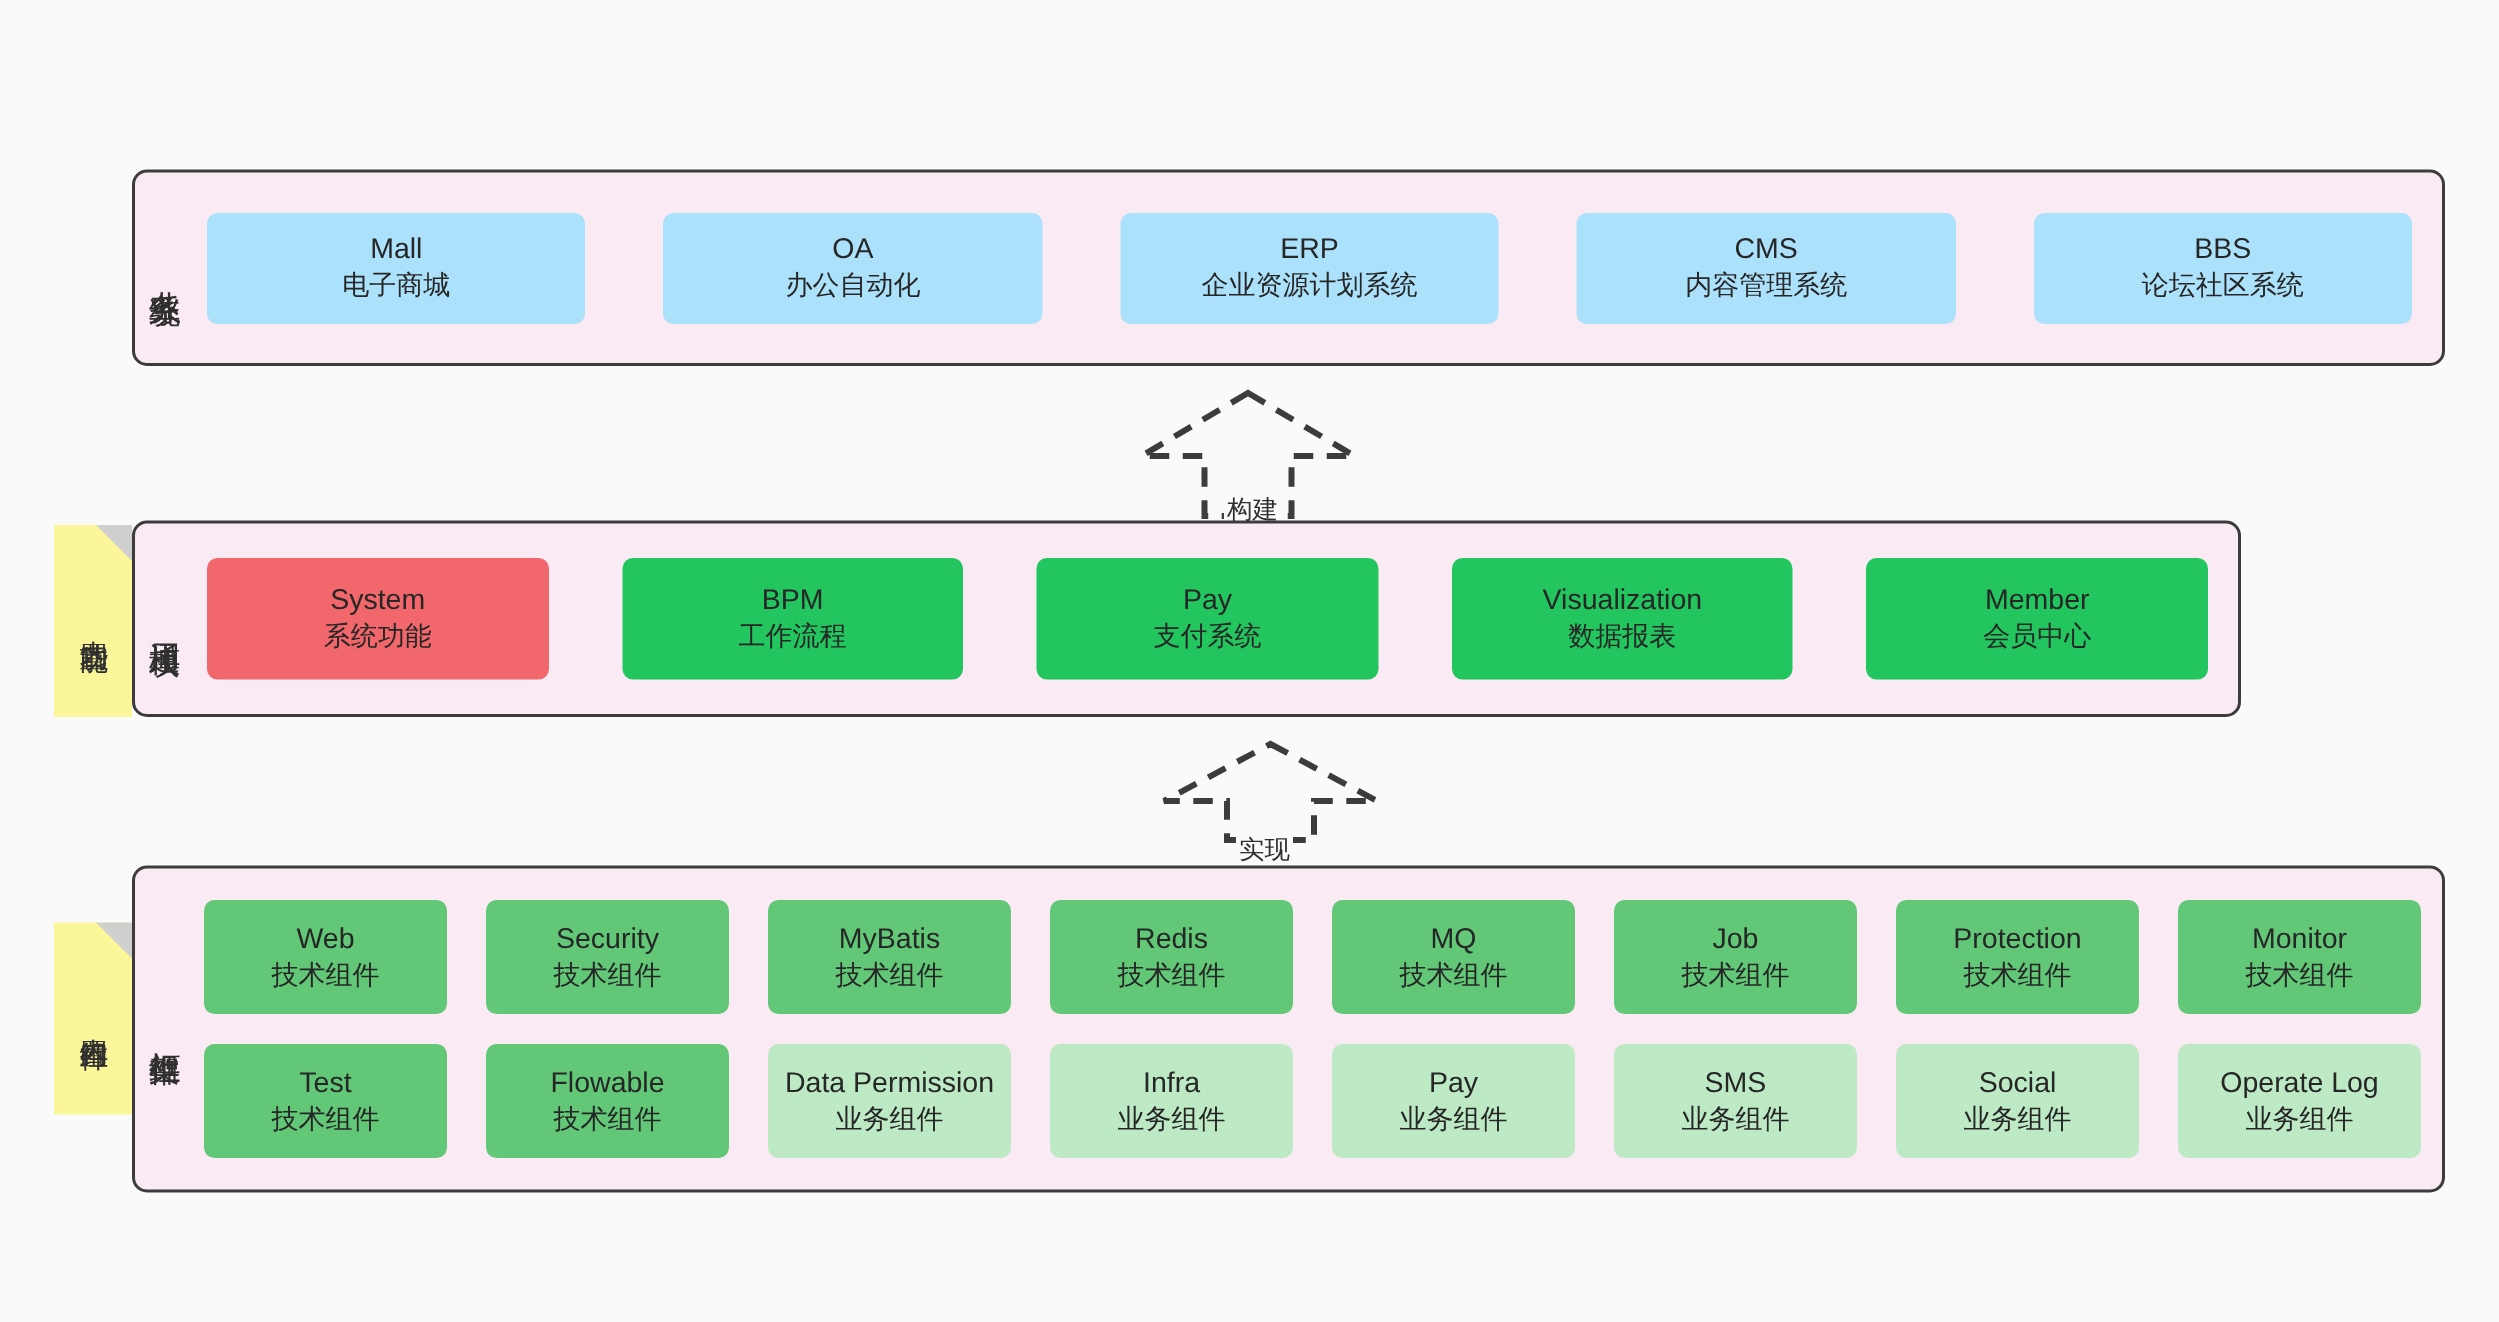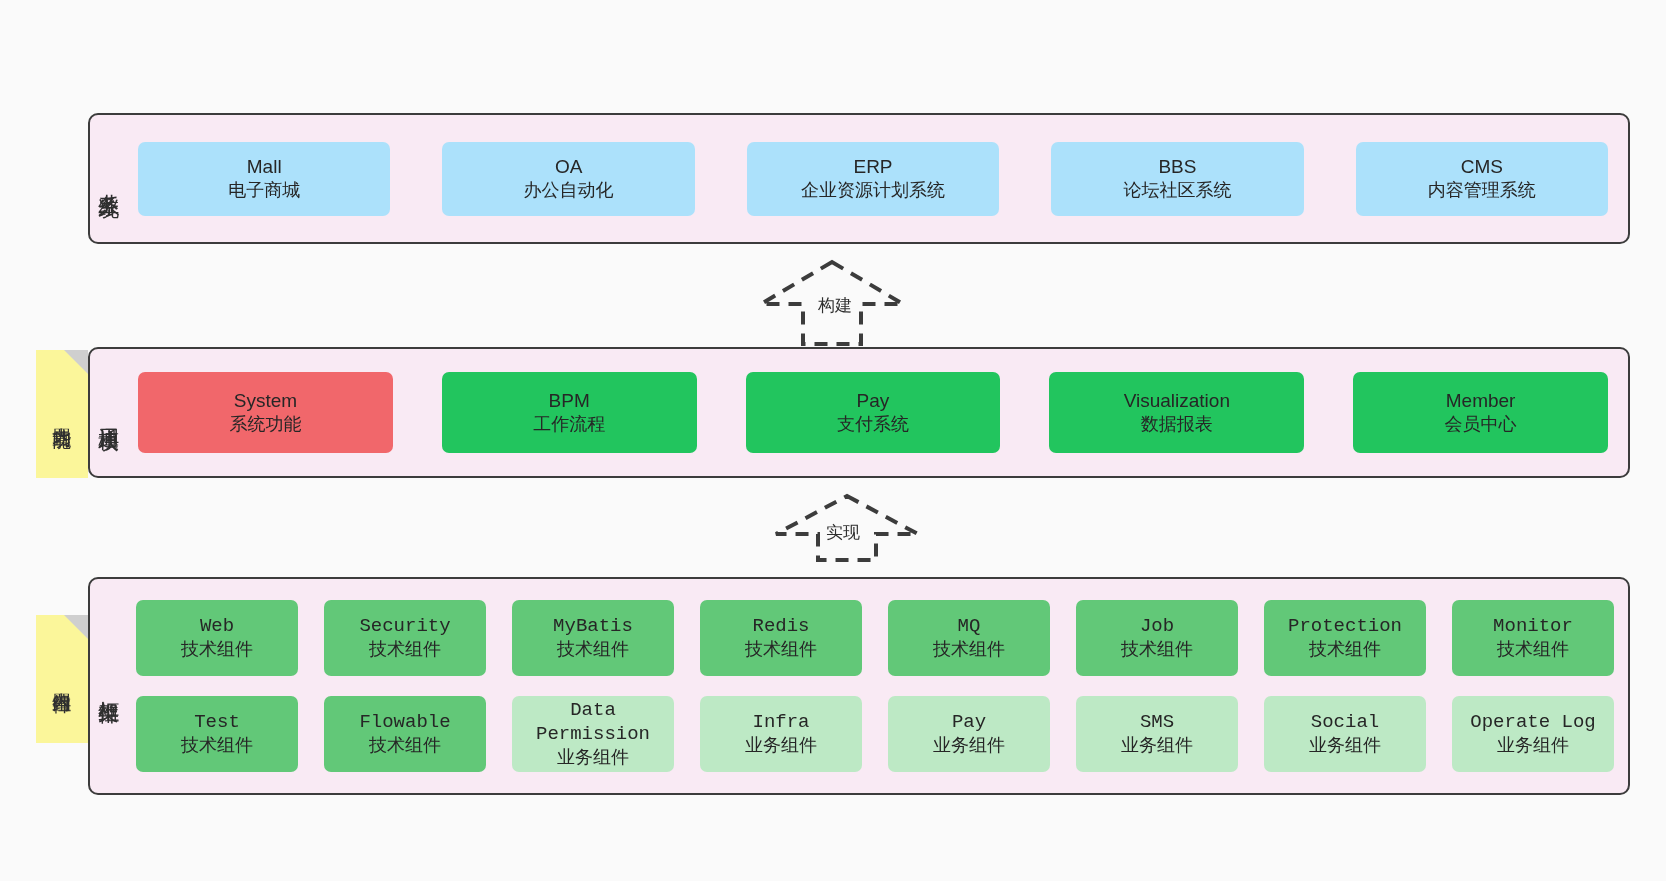--- a/index.html
+++ b/index.html
@@ -82,32 +82,32 @@
 
   
   .c-blue        { background: #ace1fb; }
   .c-red         { background: #f1676b; }
   .c-pink        { background: #22c55e; }
   .c-green       { background: #62c878; }
   .c-lightgreen  { background: #bde9c5; }
 
   
   #layer-business { left: 88px;  top: 113px; width: 1542px; height: 131px; }
-  #layer-modules  { left: 88px;  top: 347px; width: 1542px; height: 131px; }
+  #layer-modules  { left: 88px;  top: 347px; width: 1406px; height: 131px; }
   #layer-frame    { left: 88px;  top: 577px; width: 1542px; height: 218px; }
 
   #layer-business .card { height: 74px; }
   #layer-modules  .card { height: 81px; }
   #layer-frame    .card { height: 76px; }
 
   #layer-business .layer-body { padding-left: 10px; padding-right: 20px; }
   #layer-business .row { gap: 52px; }
   #layer-modules  .layer-body { padding-left: 10px; padding-right: 20px; }
   #layer-modules  .row { gap: 49px; }
-  #layer-frame    .layer-body { gap: 20px; padding-left: 8px; padding-right: 14px; font-family: Liberation Mono, monospace; }
+  #layer-frame    .layer-body { gap: 20px; padding-left: 8px; padding-right: 14px; }
   #layer-frame    .row { gap: 26px; }
 
   
   .note {
     position: absolute;
     background: #fbf69a;
     box-sizing: border-box;
     display: flex;
     align-items: center;
     justify-content: center;
@@ -136,20 +136,21 @@
   .arrow { position: absolute; }
   .arrow svg { display: block; overflow: visible; }
   .arrow-label {
     position: absolute;
     font-size: 17px;
     color: #2f2f2f;
     background: #fafafa;
     padding: 0 2px;
     white-space: nowrap;
     user-select: none;
+    margin-top: 34px;
   }
   #arrow-build { left: 757px; top: 258px; width: 150px; height: 88px; }
   #arrow-build .arrow-label { left: 59px; top: 36px; }
   #arrow-impl  { left: 772px; top: 492px; width: 150px; height: 70px; }
   #arrow-impl  .arrow-label { left: 52px; top: 29px; }
 </style>
 </head>
 <body>
 
 <div class="canvas">
@@ -169,27 +170,27 @@
           <span class="cn">办公自动化</span>
         </div>
 
         <div class="card c-blue">
           <span class="en">ERP</span>
           <span class="cn">企业资源计划系统</span>
         </div>
 
 
         <div class="card c-blue">
+          <span class="en">CMS</span>
+          <span class="cn">内容管理系统</span>
+        </div>
+
+        <div class="card c-blue">
           <span class="en">BBS</span>
           <span class="cn">论坛社区系统</span>
-        </div>
-
-        <div class="card c-blue">
-          <span class="en">CMS</span>
-          <span class="cn">内容管理系统</span>
         </div>
 
       </div>
     </div>
   </div>
 
   <div class="arrow" id="arrow-build">
     <svg width="150" height="88" viewBox="0 0 150 88">
       <path d="M 75 4 L 146 46 L 104 46 L 104 86 L 46 86 L 46 46 L 4 46 Z" fill="none" stroke="#3c3c3c" stroke-width="4" stroke-dasharray="13 9" stroke-linejoin="miter"></path>
     </svg>

